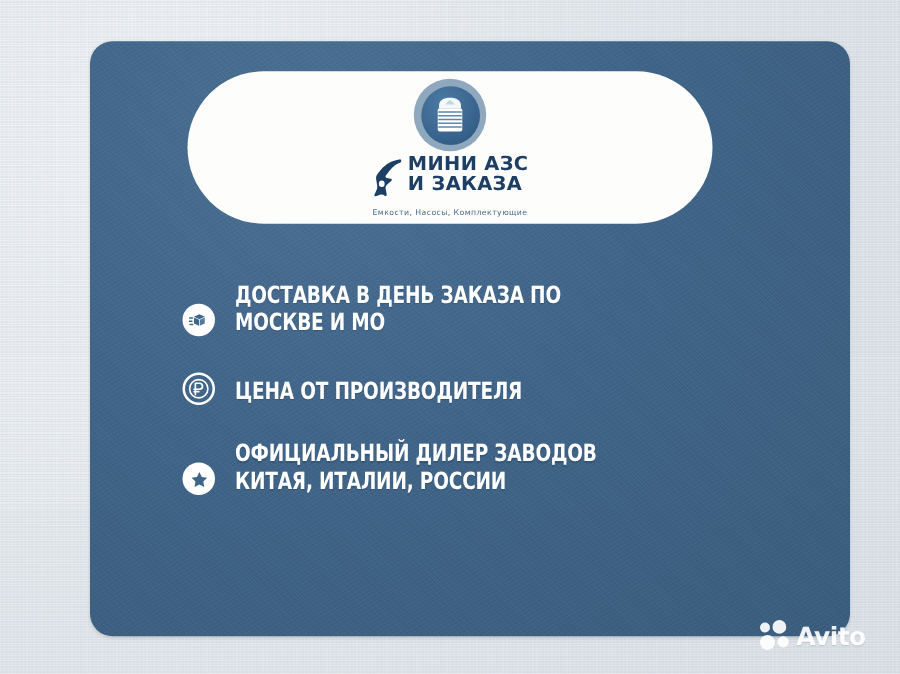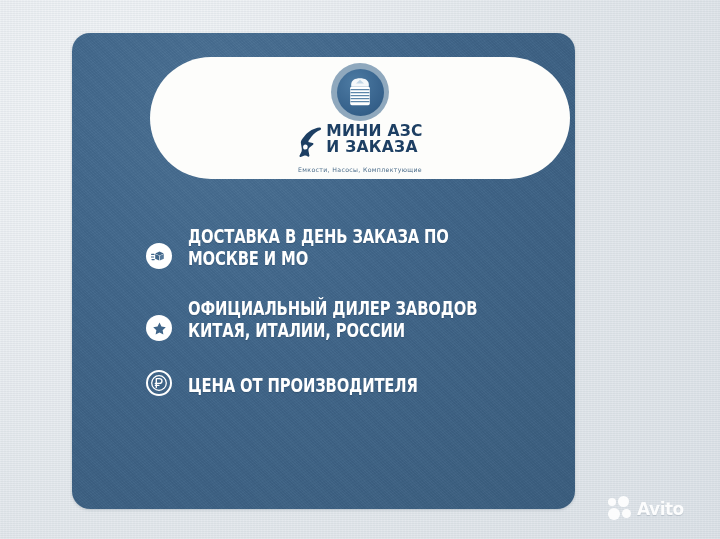--- a/index.html
+++ b/index.html
@@ -32,21 +32,21 @@
       repeating-linear-gradient(0deg, rgba(255,255,255,.55) 0 1px, rgba(190,198,206,.25) 1px 2px),
       repeating-linear-gradient(90deg, rgba(255,255,255,.4) 0 1px, rgba(186,195,204,.2) 1px 3px);
     mix-blend-mode: multiply;
   }
 
   
   #promo-card {
     position: absolute;
     left: 72px;
     top: 33px;
-    width: 503px;
+    width: 608px;
     height: 476px;
     border-radius: 18px;
     background:
       radial-gradient(ellipse at 30% 15%, #4a7094 0%, #3f6589 45%, #3a5d7e 100%);
     overflow: hidden;
     box-shadow: 0 1px 3px rgba(40,60,80,.18);
   }
   #promo-card::after {
     content: "";
     position: absolute;
@@ -194,21 +194,21 @@
     border-radius: 50%;
     background: #ffffff;
   }
   .dot-a { width: 8px;  height: 8px;  left: 0px;  top: 2px; }
   .dot-b { width: 11px; height: 11px; left: 10px; top: 0px; }
   .dot-c { width: 12px; height: 12px; left: 0px;  top: 12px; }
   .dot-d { width: 9px;  height: 9px;  left: 14px; top: 13px; background: #d9e2ea; }
   .avito-word {
     font-family: "DejaVu Sans", sans-serif;
     font-weight: bold;
-    font-size: 17px;
+    font-size: 20px;
     color: #ffffff;
     letter-spacing: -0.5px;
     text-shadow: 0 1px 1px rgba(120,135,150,.35);
   }
 </style>
 </head>
 <body>
 
 <div id="page-backdrop"></div>
 
@@ -267,39 +267,39 @@
             <line x1="0.2" y1="9.0" x2="2.6" y2="9.0"></line>
             <line x1="1.0" y1="11.6" x2="3.2" y2="11.6"></line>
           </g>
         </svg>
       </span>
       <span class="feature-text">ДОСТАВКА В ДЕНЬ ЗАКАЗА ПО МОСКВЕ И МО</span>
     </div>
 
 
     <div class="feature-row">
-      <span class="feature-icon">
-        <svg width="17" height="17" viewBox="0 0 17 17" aria-hidden="true">
-          <path d="M8.5 2.6 L10.44 6.53 L14.78 7.16 L11.64 10.22 L12.38 14.54
-                   L8.5 12.5 L4.62 14.54 L5.36 10.22 L2.22 7.16 L6.56 6.53 Z" fill="#3f6589"></path>
-        </svg>
-      </span>
-      <span class="feature-text">ОФИЦИАЛЬНЫЙ ДИЛЕР ЗАВОДОВ
-КИТАЯ, ИТАЛИИ, РОССИИ</span>
-    </div>
-
-    <div class="feature-row">
       <span class="feature-icon ring">
         <svg width="20" height="20" viewBox="0 0 20 20" aria-hidden="true">
           <circle cx="10" cy="10" r="7.3" fill="none" stroke="#ffffff" stroke-width="1.3"></circle>
           <path d="M7.3 14.6 L7.3 5.6 L10.4 5.6 C12.1 5.6 13.0 6.6 13.0 8.0
                    C13.0 9.4 12.1 10.4 10.4 10.4 L6.3 10.4 M6.3 12.3 L10.0 12.3" stroke="#ffffff" stroke-width="1.35" fill="none" stroke-linecap="round" stroke-linejoin="round"></path>
         </svg>
       </span>
       <span class="feature-text">ЦЕНА ОТ ПРОИЗВОДИТЕЛЯ</span>
+    </div>
+
+    <div class="feature-row">
+      <span class="feature-icon">
+        <svg width="17" height="17" viewBox="0 0 17 17" aria-hidden="true">
+          <path d="M8.5 2.6 L10.44 6.53 L14.78 7.16 L11.64 10.22 L12.38 14.54
+                   L8.5 12.5 L4.62 14.54 L5.36 10.22 L2.22 7.16 L6.56 6.53 Z" fill="#3f6589"></path>
+        </svg>
+      </span>
+      <span class="feature-text">ОФИЦИАЛЬНЫЙ ДИЛЕР ЗАВОДОВ
+КИТАЯ, ИТАЛИИ, РОССИИ</span>
     </div>
 
   </div>
 </div>
 
 <div id="avito-watermark">
   <span class="avito-dots">
     <i class="dot-a"></i>
       <i class="dot-b"></i>
       <i class="dot-c"></i>

